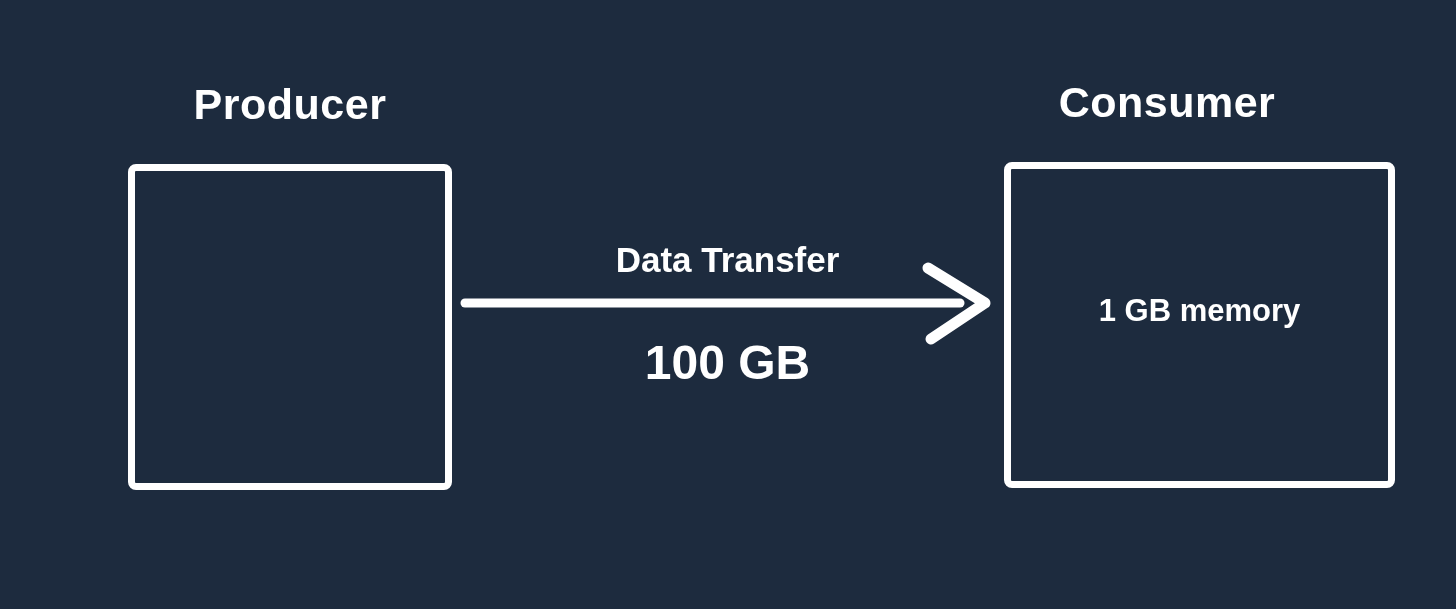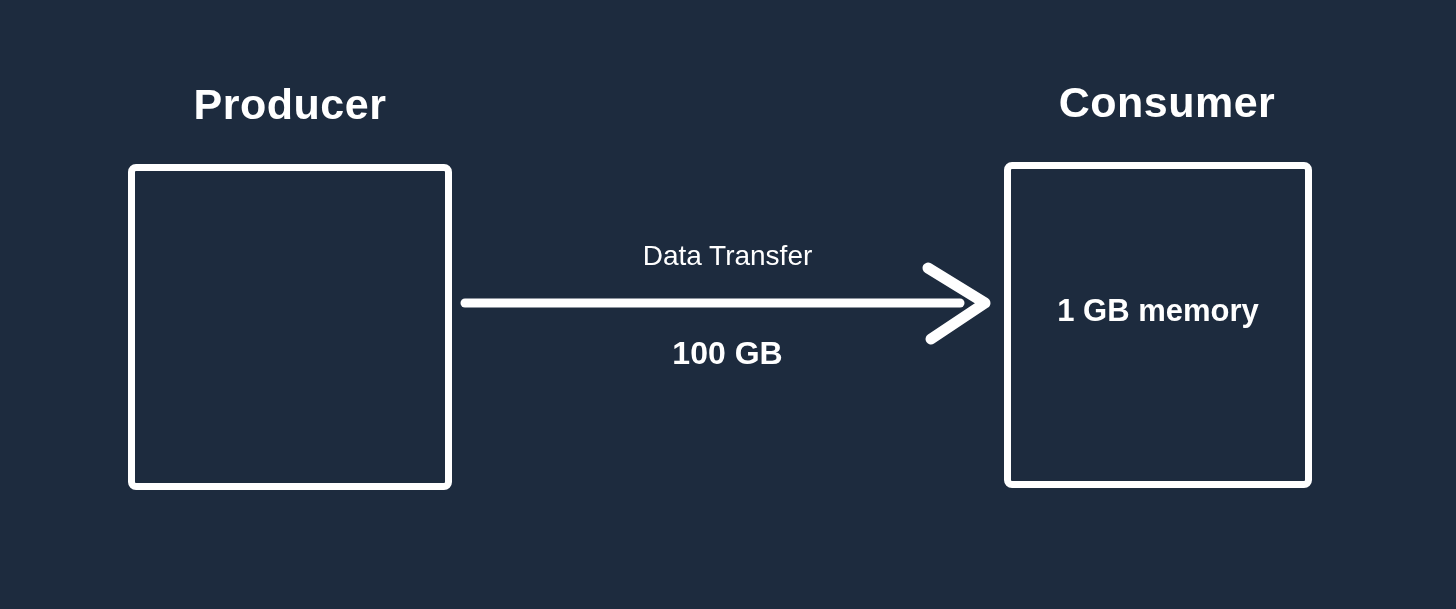--- a/index.html
+++ b/index.html
@@ -29,21 +29,21 @@
   }
   .producer-title { left: 128px; top: 80px; width: 324px; }
   .consumer-title { left: 1004px; top: 78px; width: 326px; }
   .node-box {
     position: absolute;
     border: 7px solid var(--fg);
     border-radius: 8px;
     background: transparent;
   }
   .producer-box { left: 128px; top: 164px; width: 324px; height: 326px; }
-  .consumer-box { left: 1004px; top: 162px; width: 308px; height: 326px; }
+  .consumer-box { left: 1004px; top: 162px; width: 391px; height: 326px; }
   .consumer-box .box-label {
     position: absolute;
     left: 0;
     top: 124px;
     width: 100%;
     text-align: center;
     font-size: 31px;
     font-weight: 600;
     color: var(--fg);
   }
@@ -57,26 +57,26 @@
   .arrow-wrap svg { display: block; width: 100%; height: 100%; }
   .edge-label {
     position: absolute;
     left: 455px;
     width: 545px;
     text-align: center;
     color: var(--fg);
   }
   .edge-label-top {
     top: 240px;
-    font-size: 28px;
-    font-weight: 400;
+    font-size: 35px;
+    font-weight: 700;
   }
   .edge-label-bottom {
     top: 335px;
-    font-size: 32px;
+    font-size: 48px;
     font-weight: 700;
   }
 </style>
 </head>
 <body>
 
 <div class="canvas">
 
   <div class="node-title producer-title">Producer</div>
 

